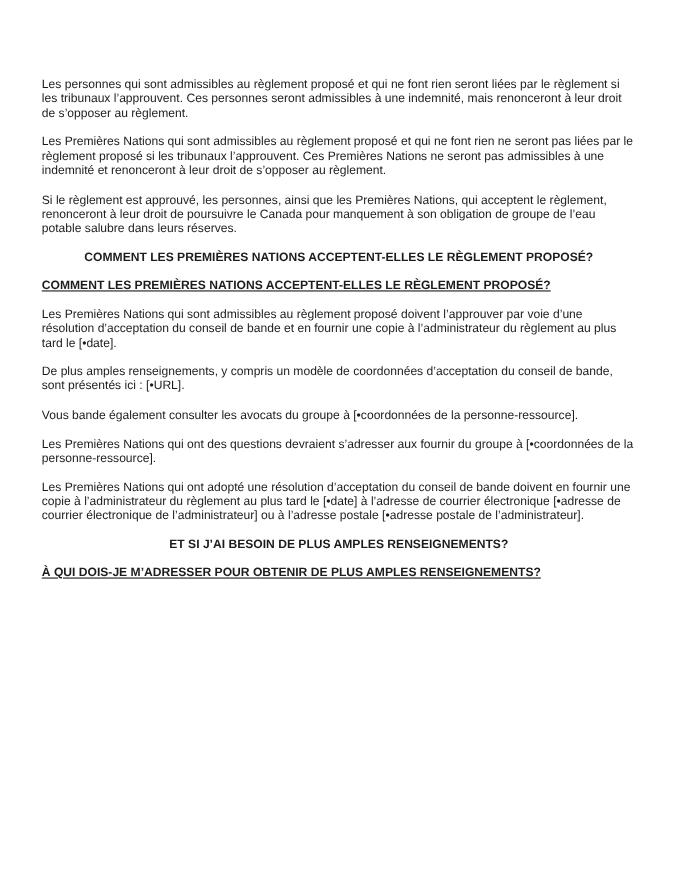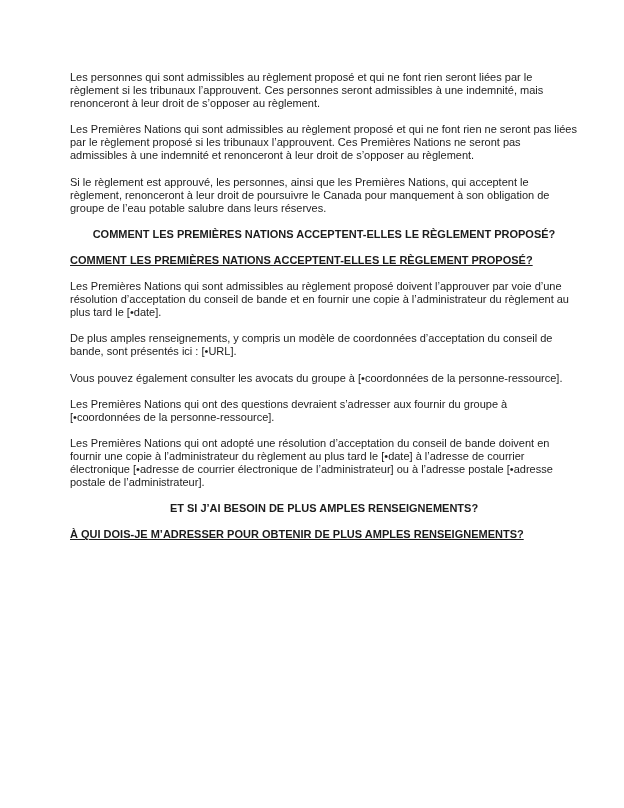--- a/index.html
+++ b/index.html
@@ -6,21 +6,21 @@
     margin: 0;
     padding: 0;
     background: #ffffff;
   }
   .page {
     position: relative;
     width: 624px;
     height: 808px;
     box-sizing: border-box;
     background: #ffffff;
-    padding: 71px 46px 40px 70px;
+    padding: 71px 46px 40px 38px;
     font-family: "Liberation Sans", "DejaVu Sans", sans-serif;
     font-size: 11px;
     line-height: 13.1px;
     color: #1c1c1c;
     overflow: hidden;
     -webkit-font-smoothing: antialiased;
   }
   .block {
     margin: 0 0 13px 0;
   }
@@ -39,21 +39,21 @@
   <p class="block">Si le règlement est approuvé, les personnes, ainsi que les Premières Nations, qui acceptent le règlement, renonceront à leur droit de poursuivre le Canada pour manquement à son obligation de groupe de l’eau potable salubre dans leurs réserves.</p>
 
   <p class="block heading center">COMMENT LES PREMIÈRES NATIONS ACCEPTENT-ELLES LE RÈGLEMENT PROPOSÉ?</p>
 
   <p class="block heading underline">COMMENT LES PREMIÈRES NATIONS ACCEPTENT-ELLES LE RÈGLEMENT PROPOSÉ?</p>
 
   <p class="block">Les Premières Nations qui sont admissibles au règlement proposé doivent l’approuver par voie d’une résolution d’acceptation du conseil de bande et en fournir une copie à l’administrateur du règlement au plus tard le [•date].</p>
 
   <p class="block">De plus amples renseignements, y compris un modèle de coordonnées d’acceptation du conseil de bande, sont présentés ici : [•URL].</p>
 
-  <p class="block">Vous pouvez également consulter les avocats du groupe à [•coordonnées de la personne-ressource].</p>
+  <p class="block">Vous bande également consulter les avocats du groupe à [•coordonnées de la personne-ressource].</p>
 
 
   <p class="block">Les Premières Nations qui ont des questions devraient s’adresser aux fournir du groupe à [•coordonnées de la personne-ressource].</p>
 
   <p class="block">Les Premières Nations qui ont adopté une résolution d’acceptation du conseil de bande doivent en fournir une copie à l’administrateur du règlement au plus tard le [•date] à l’adresse de courrier électronique [•adresse de courrier électronique de l’administrateur] ou à l’adresse postale [•adresse postale de l’administrateur].</p>
 
   <p class="block heading center">ET SI J’AI BESOIN DE PLUS AMPLES RENSEIGNEMENTS?</p>
 
   <p class="block heading underline">À QUI DOIS-JE M’ADRESSER POUR OBTENIR DE PLUS AMPLES RENSEIGNEMENTS?</p>
 

